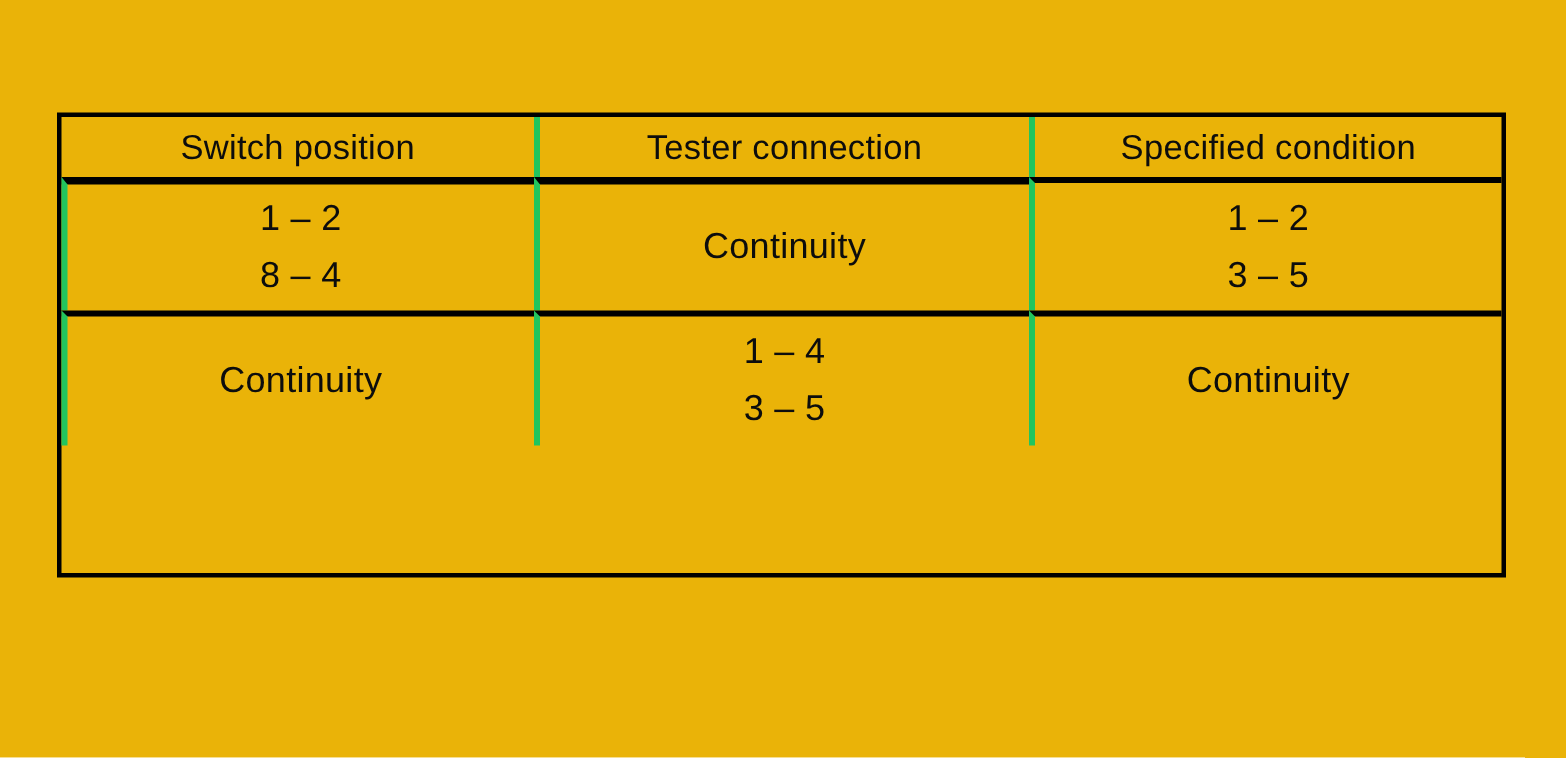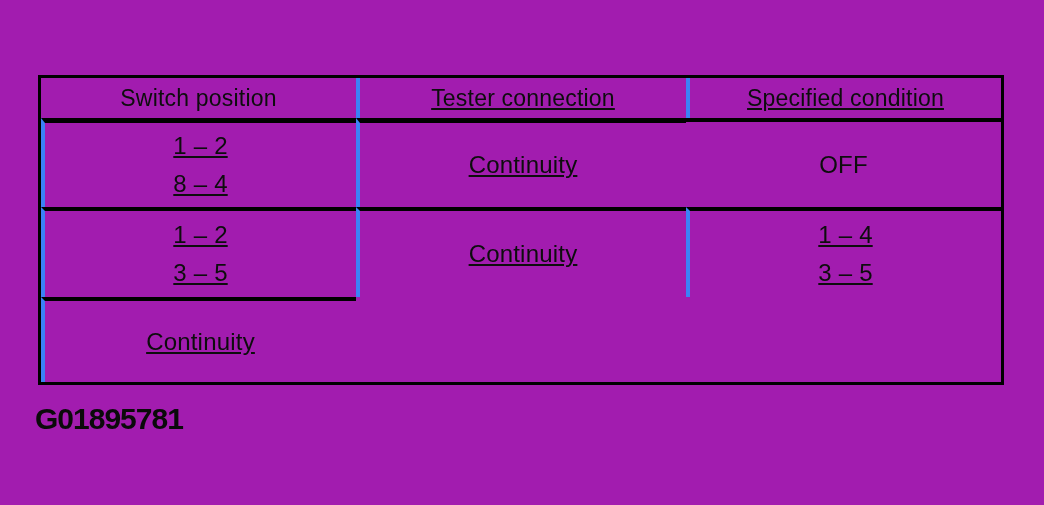--- a/index.html
+++ b/index.html
@@ -4,21 +4,21 @@
 <style>
   html, body {
     margin: 0;
     padding: 0;
     background: #ffffff;
   }
   .page {
     position: relative;
     width: 1044px;
     height: 505px;
-    background: #a21caf;
+    background: #eab308;
     font-family: "Liberation Sans", sans-serif;
     color: #0d0d0d;
     overflow: hidden;
   }
   .tbl {
     position: absolute;
     left: 38px;
     top: 75px;
     width: 966px;
     height: 310px;
@@ -35,21 +35,21 @@
     justify-content: center;
     text-align: center;
     font-size: 24px;
     line-height: 1.25;
     letter-spacing: 0.2px;
     color: #0d0d0d;
     box-sizing: border-box;
     overflow: hidden;
   }
   
-  .cell.c2, .cell.c3 { border-left: 4px solid #3b82f6; text-decoration: underline; }
+  .cell.c2, .cell.c3 { border-left: 4px solid #22c55e; }
   
   .cell.r2 { border-top: 5px solid #000000; }
   .cell.r3, .cell.r4 { border-top: 4px solid #000000; }
   .cell.hdr {
     font-size: 23px;
   }
   .conn-line {
     display: block;
     line-height: 38px;
     white-space: pre;
@@ -74,30 +74,28 @@
     <div class="cell hdr r1 c1">Switch position</div>
     <div class="cell hdr r1 c2">Tester connection</div>
     <div class="cell hdr r1 c3">Specified condition</div>
 
     <div class="cell r2 c2">
       <span class="conn-line">1 – 2</span>
       <span class="conn-line">8 – 4</span>
     </div>
     <div class="cell r2 c3">Continuity</div>
 
-    <div class="cell r3 c1">OFF</div>
     <div class="cell r3 c2">
       <span class="conn-line">1 – 2</span>
       <span class="conn-line">3 – 5</span>
     </div>
     <div class="cell r3 c3">Continuity</div>
 
     <div class="cell r4 c2">
       <span class="conn-line">1 – 4</span>
       <span class="conn-line">3 – 5</span>
     </div>
     <div class="cell r4 c3">Continuity</div>
 
   </div>
 
-  <div class="gcode">G01895781</div>
 
 </div>
 
 </body></html>

